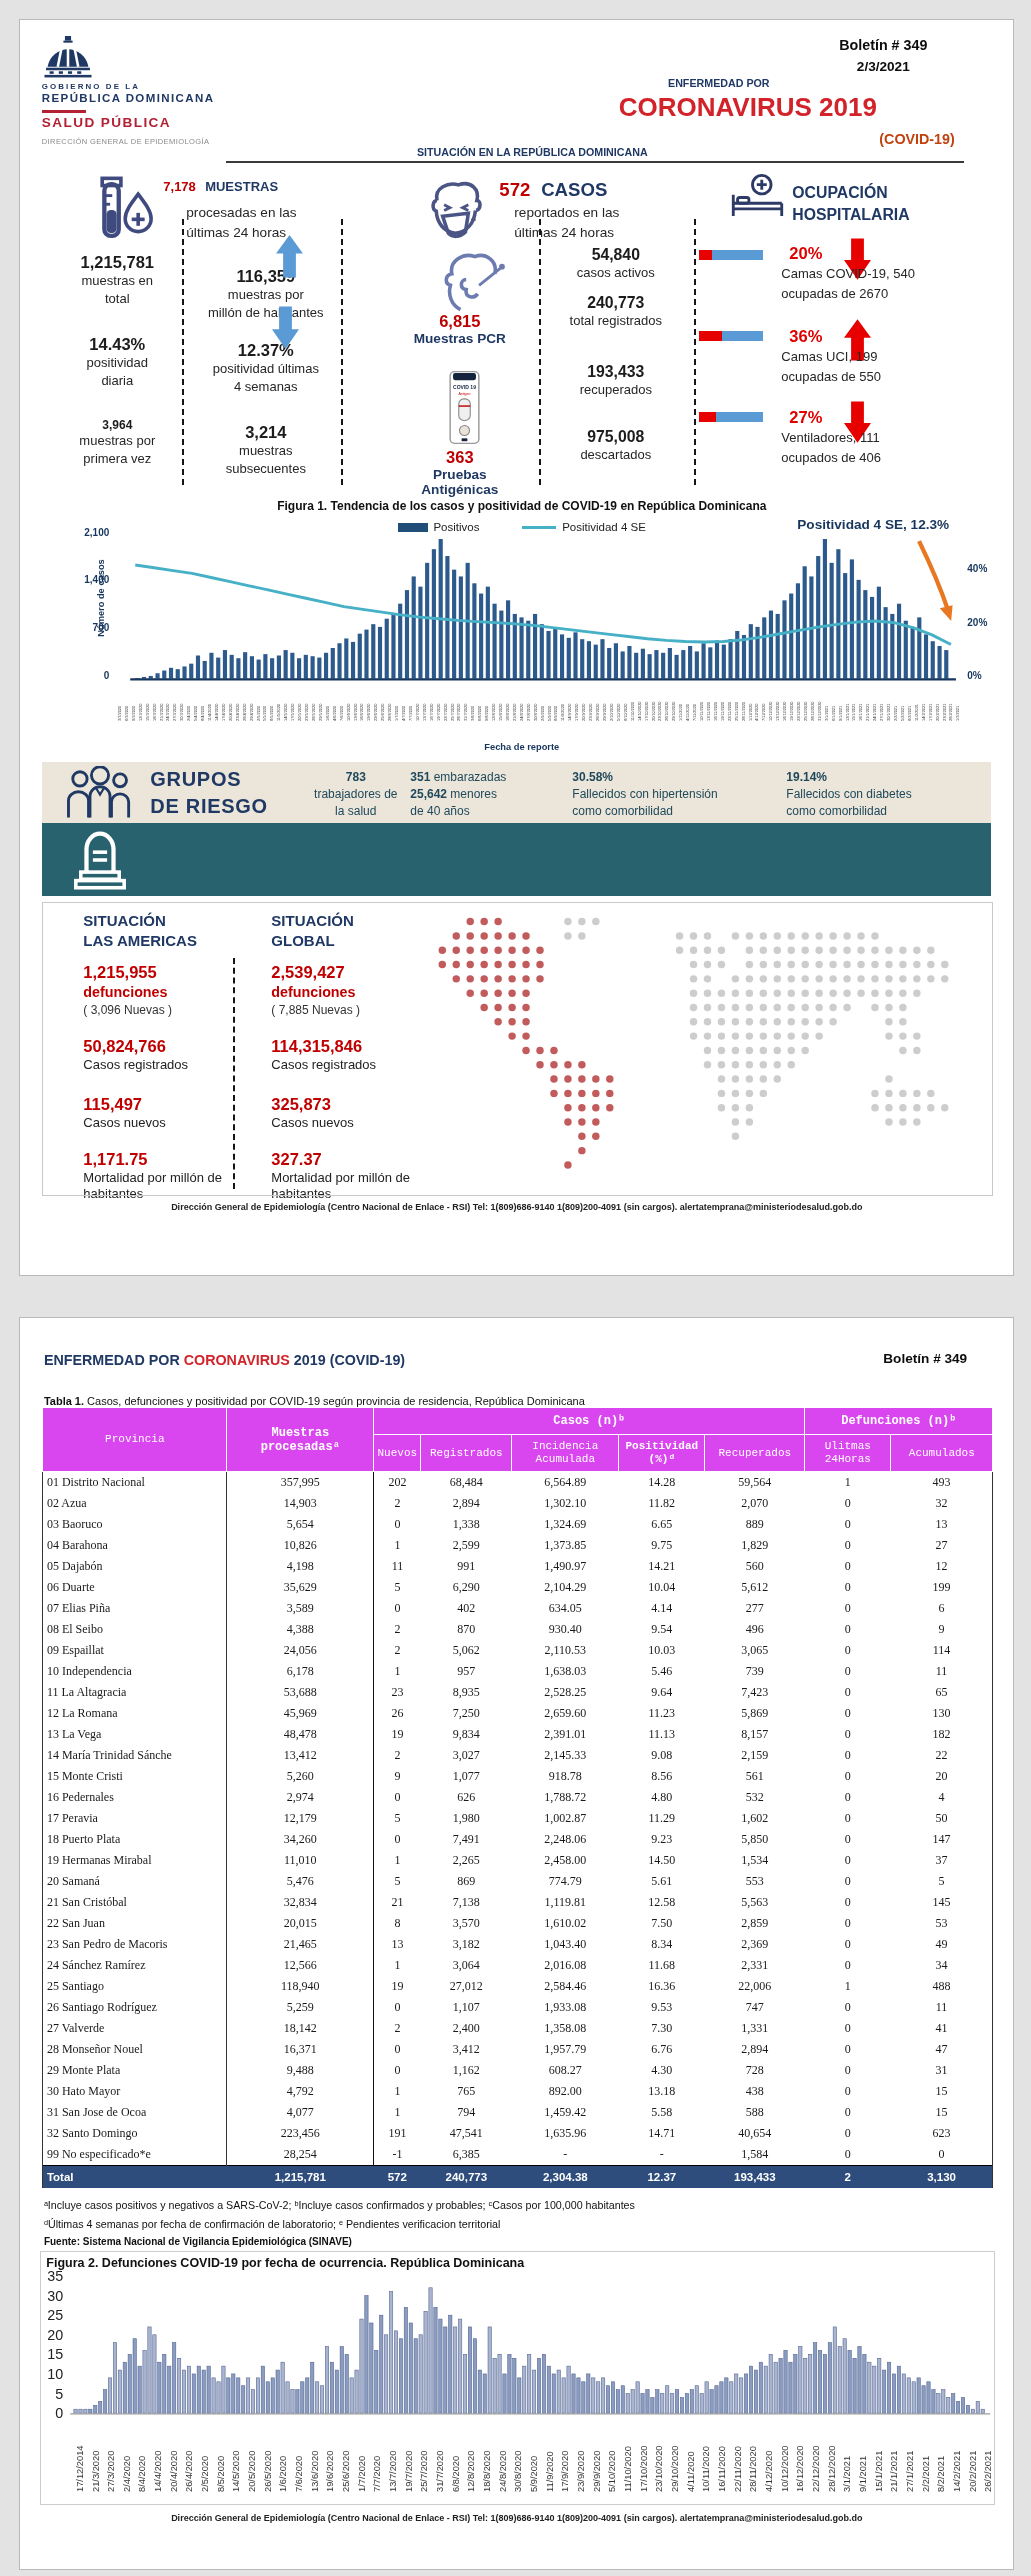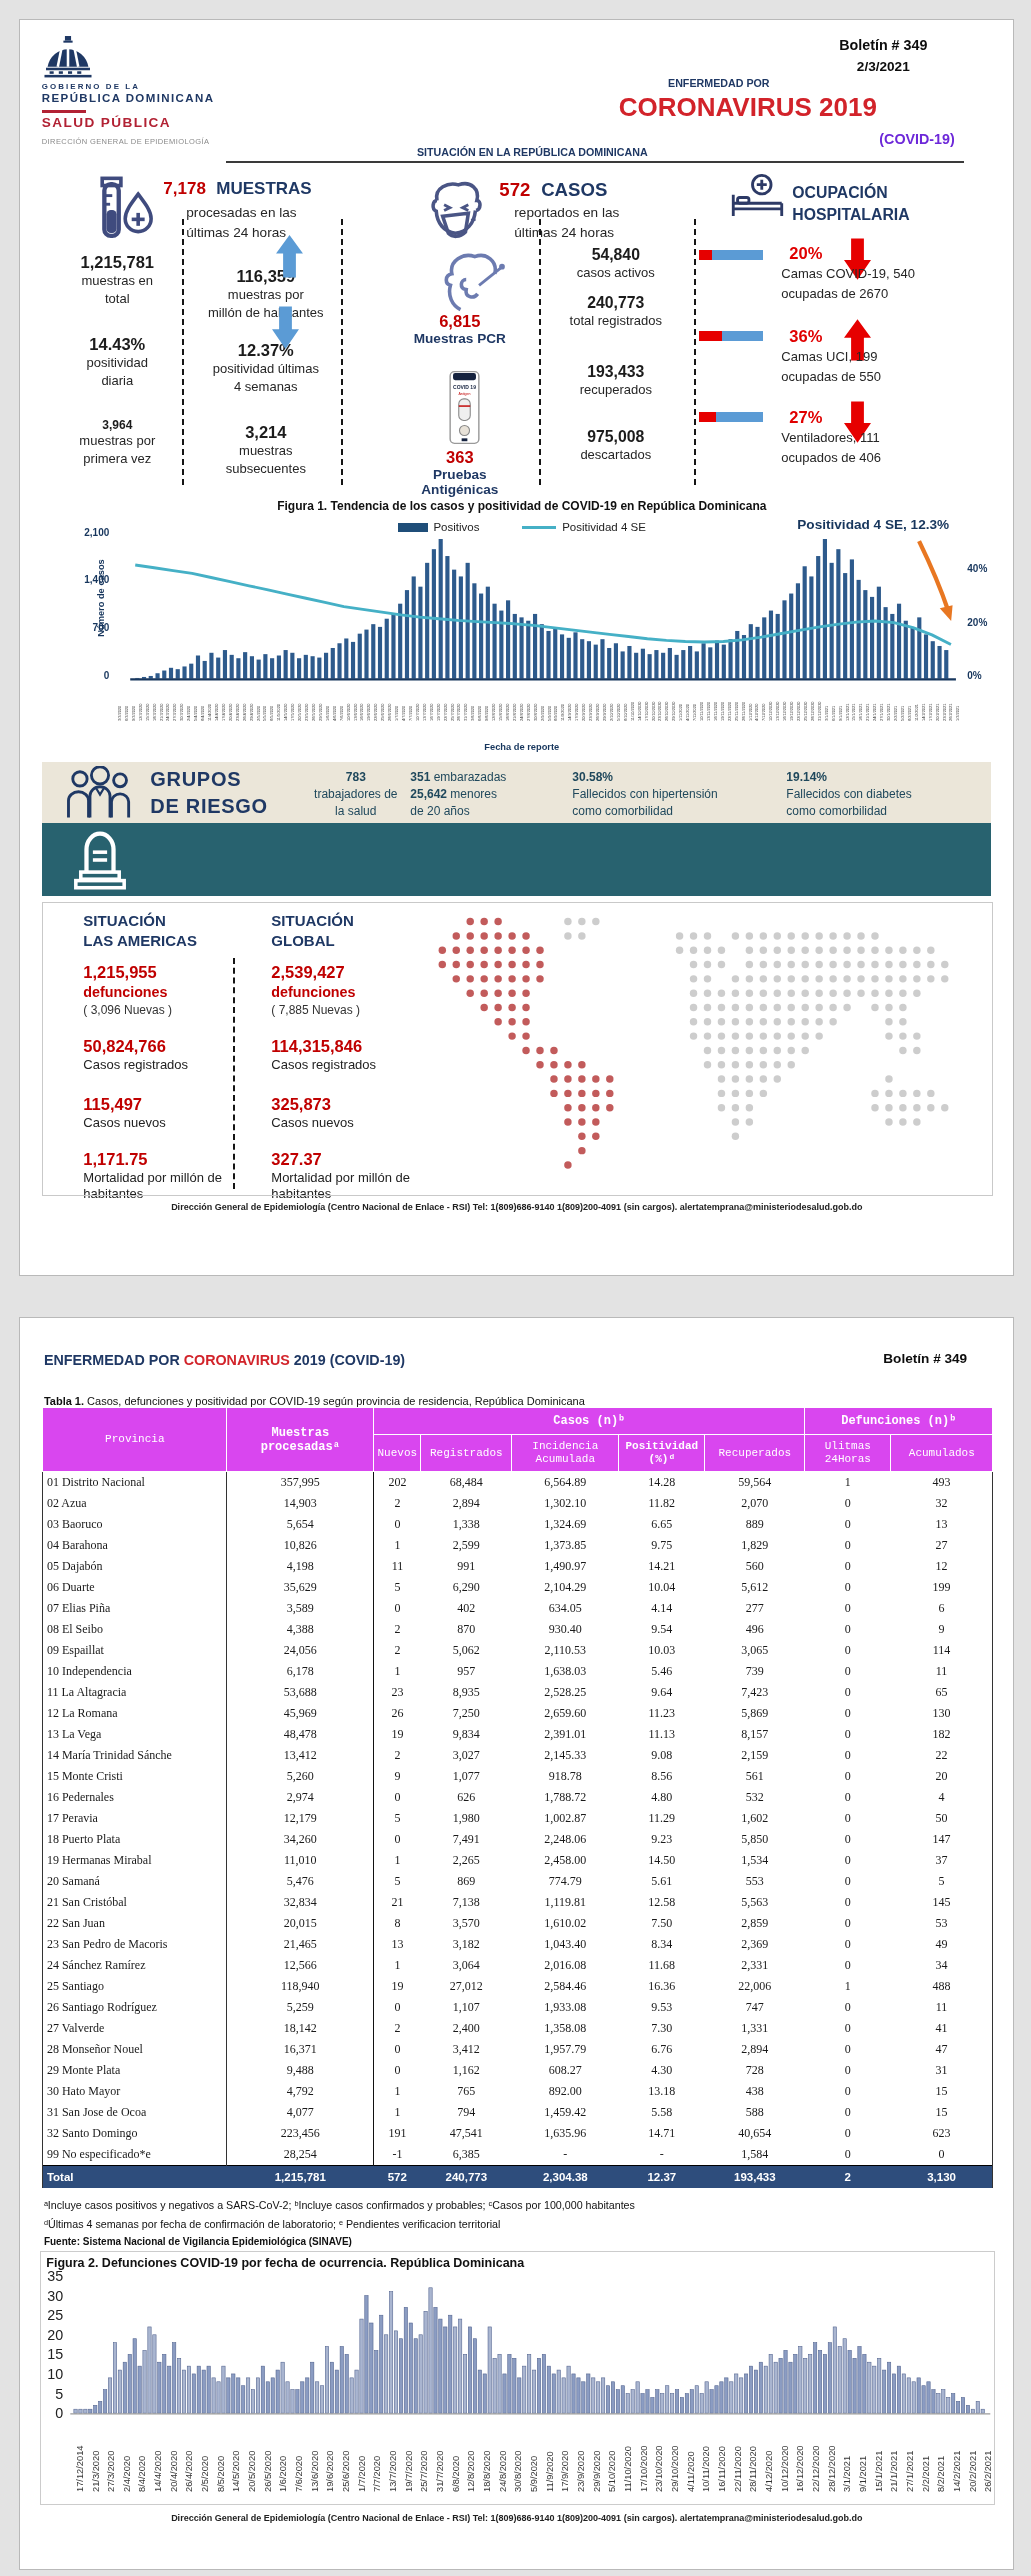--- a/index.html
+++ b/index.html
@@ -68,42 +68,42 @@
   <div class="abs navy" style="left:21.5px;top:72px;font-size:11.5px;font-weight:bold;letter-spacing:1.4px;">REPÚBLICA DOMINICANA</div>
   <div class="abs" style="left:22px;top:90px;width:44px;height:2.9px;background:#b22234;"></div>
   <div class="abs" style="left:21.5px;top:95px;font-size:13.6px;font-weight:bold;letter-spacing:1.4px;color:#b22234;">SALUD PÚBLICA</div>
   <div class="abs" style="left:21.5px;top:117px;font-size:7.5px;color:#8a8a8a;letter-spacing:0.4px;">DIRECCIÓN GENERAL DE EPIDEMIOLOGÍA</div>
 
   <div class="abs ctr" style="left:788px;top:17px;width:150px;font-size:14.3px;font-weight:bold;color:#0d0d0d;">Boletín # 349</div>
   <div class="abs ctr" style="left:788px;top:39px;width:150px;font-size:13.6px;font-weight:bold;color:#0d0d0d;">2/3/2021</div>
 
   <div class="abs ctr navy" style="left:591px;top:57px;width:215px;font-size:10.7px;font-weight:bold;">ENFERMEDAD POR</div>
   <div class="abs ctr" style="left:584px;top:72px;width:287px;font-size:26px;font-weight:bold;color:#d2232a;">CORONAVIRUS 2019</div>
-  <div class="abs" style="left:859px;top:111px;font-size:14.3px;font-weight:600;color:#6d28d9;">(COVID-19)</div>
+  <div class="abs" style="left:859px;top:111px;font-size:14.3px;font-weight:600;color:#c2410c;">(COVID-19)</div>
   <div class="abs ctr navy" style="left:333px;top:126px;width:358px;font-size:10.7px;font-weight:bold;">SITUACIÓN EN LA REPÚBLICA DOMINICANA</div>
   <div class="abs" style="left:206px;top:141px;width:738px;height:1.4px;background:#3a3a3a;"></div>
 
   <div class="dashv" style="left:162px;top:199px;height:266px;"></div>
   <div class="dashv" style="left:321px;top:199px;height:266px;"></div>
   <div class="dashv" style="left:519px;top:199px;height:266px;"></div>
   <div class="dashv" style="left:674px;top:199px;height:266px;"></div>
 
   <div class="abs" style="left:75px;top:154px;">
     <svg width="59" height="72" viewBox="0 0 82 100">
       <rect x="10" y="6" width="26" height="10" fill="none" stroke="#3f4b7e" stroke-width="5"></rect>
       <rect x="13" y="14" width="20" height="72" rx="9" fill="none" stroke="#3f4b7e" stroke-width="6"></rect>
       <rect x="16" y="50" width="14" height="32" rx="6" fill="#3f4b7e"></rect>
       <line x1="13" y1="30" x2="24" y2="30" stroke="#3f4b7e" stroke-width="4"></line>
       <line x1="13" y1="42" x2="21" y2="42" stroke="#3f4b7e" stroke-width="4"></line>
       <path d="M60,28 C72,44 78,52 78,62 a18,18 0 0 1 -36,0 c0,-10 6,-18 18,-34 Z" fill="none" stroke="#3f4b7e" stroke-width="5"></path>
       <line x1="60" y1="54" x2="60" y2="72" stroke="#3f4b7e" stroke-width="5"></line>
       <line x1="51" y1="63" x2="69" y2="63" stroke="#3f4b7e" stroke-width="5"></line>
     </svg>
   </div>
-  <div class="abs" style="left:143px;top:159px;font-size:17px;font-weight:bold;">
+  <div class="abs" style="left:143px;top:159px;font-size:13px;font-weight:bold;">
     <span class="red">7,178</span>
     <span class="navy" style="margin-left:5.7px;">MUESTRAS</span>
   </div>
   <div class="abs" style="left:166px;top:183px;font-size:13.6px;color:#262626;line-height:20px;">
     <div>procesadas en las</div>
     <div>últimas 24 horas</div>
   </div>
 
   <div class="abs" style="left:407px;top:159px;">
     <svg width="57" height="63" viewBox="0 0 80 88">
@@ -626,21 +626,21 @@
     <div>DE RIESGO</div>
   </div>
   <div class="abs ctr" style="left:278px;top:749px;width:115px;color:#1f485c;font-size:12px;line-height:17px;">
     <div style="font-weight:bold;">783</div>
     <div>trabajadores de</div>
     <div>la salud</div>
   </div>
   <div class="abs" style="left:390px;top:749px;width:143px;color:#1f485c;font-size:12px;line-height:17px;">
     <div><span style="font-weight:bold;">351</span><span> embarazadas</span></div>
     <div><span style="font-weight:bold;">25,642</span><span> menores</span></div>
-    <div>de 20 años</div>
+    <div>de 40 años</div>
   </div>
   <div class="abs" style="left:552px;top:749px;width:179px;color:#1f485c;font-size:12px;line-height:17px;">
     <div style="font-weight:bold;">30.58%</div>
     <div>Fallecidos con hipertensión</div>
     <div>como comorbilidad</div>
   </div>
   <div class="abs" style="left:766px;top:749px;width:179px;color:#1f485c;font-size:12px;line-height:17px;">
     <div style="font-weight:bold;">19.14%</div>
     <div>Fallecidos con diabetes</div>
     <div>como comorbilidad</div>

